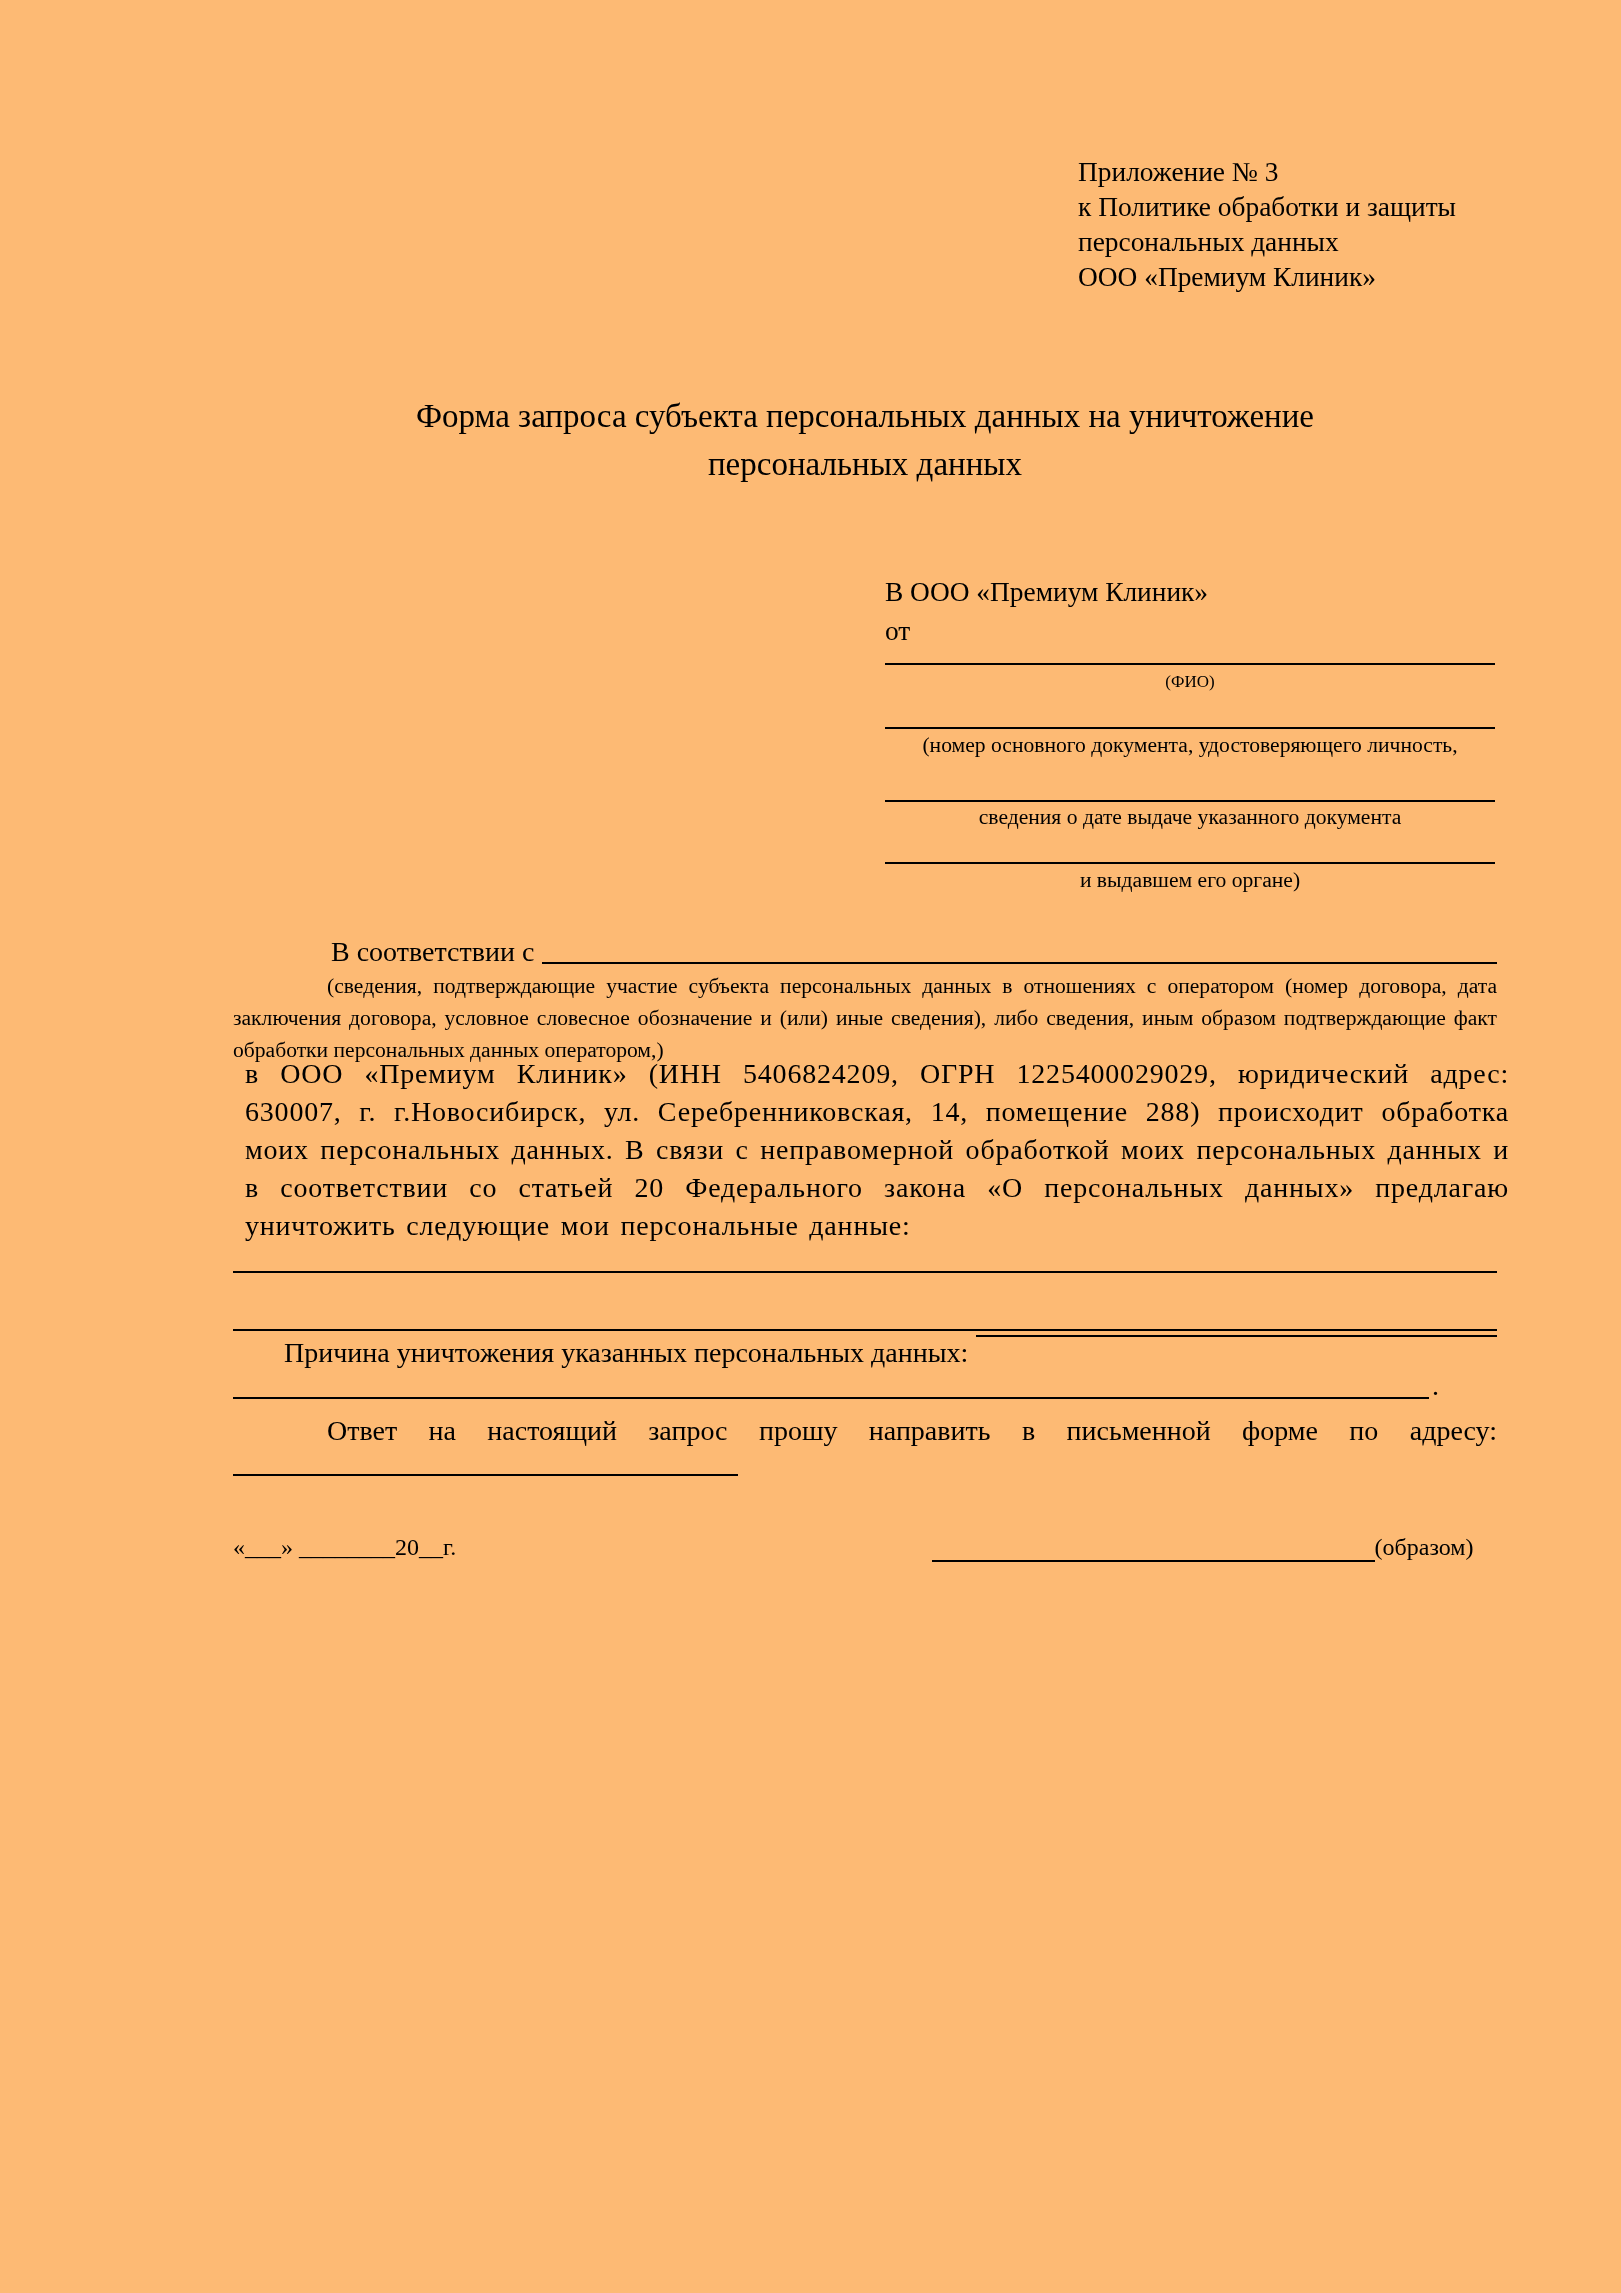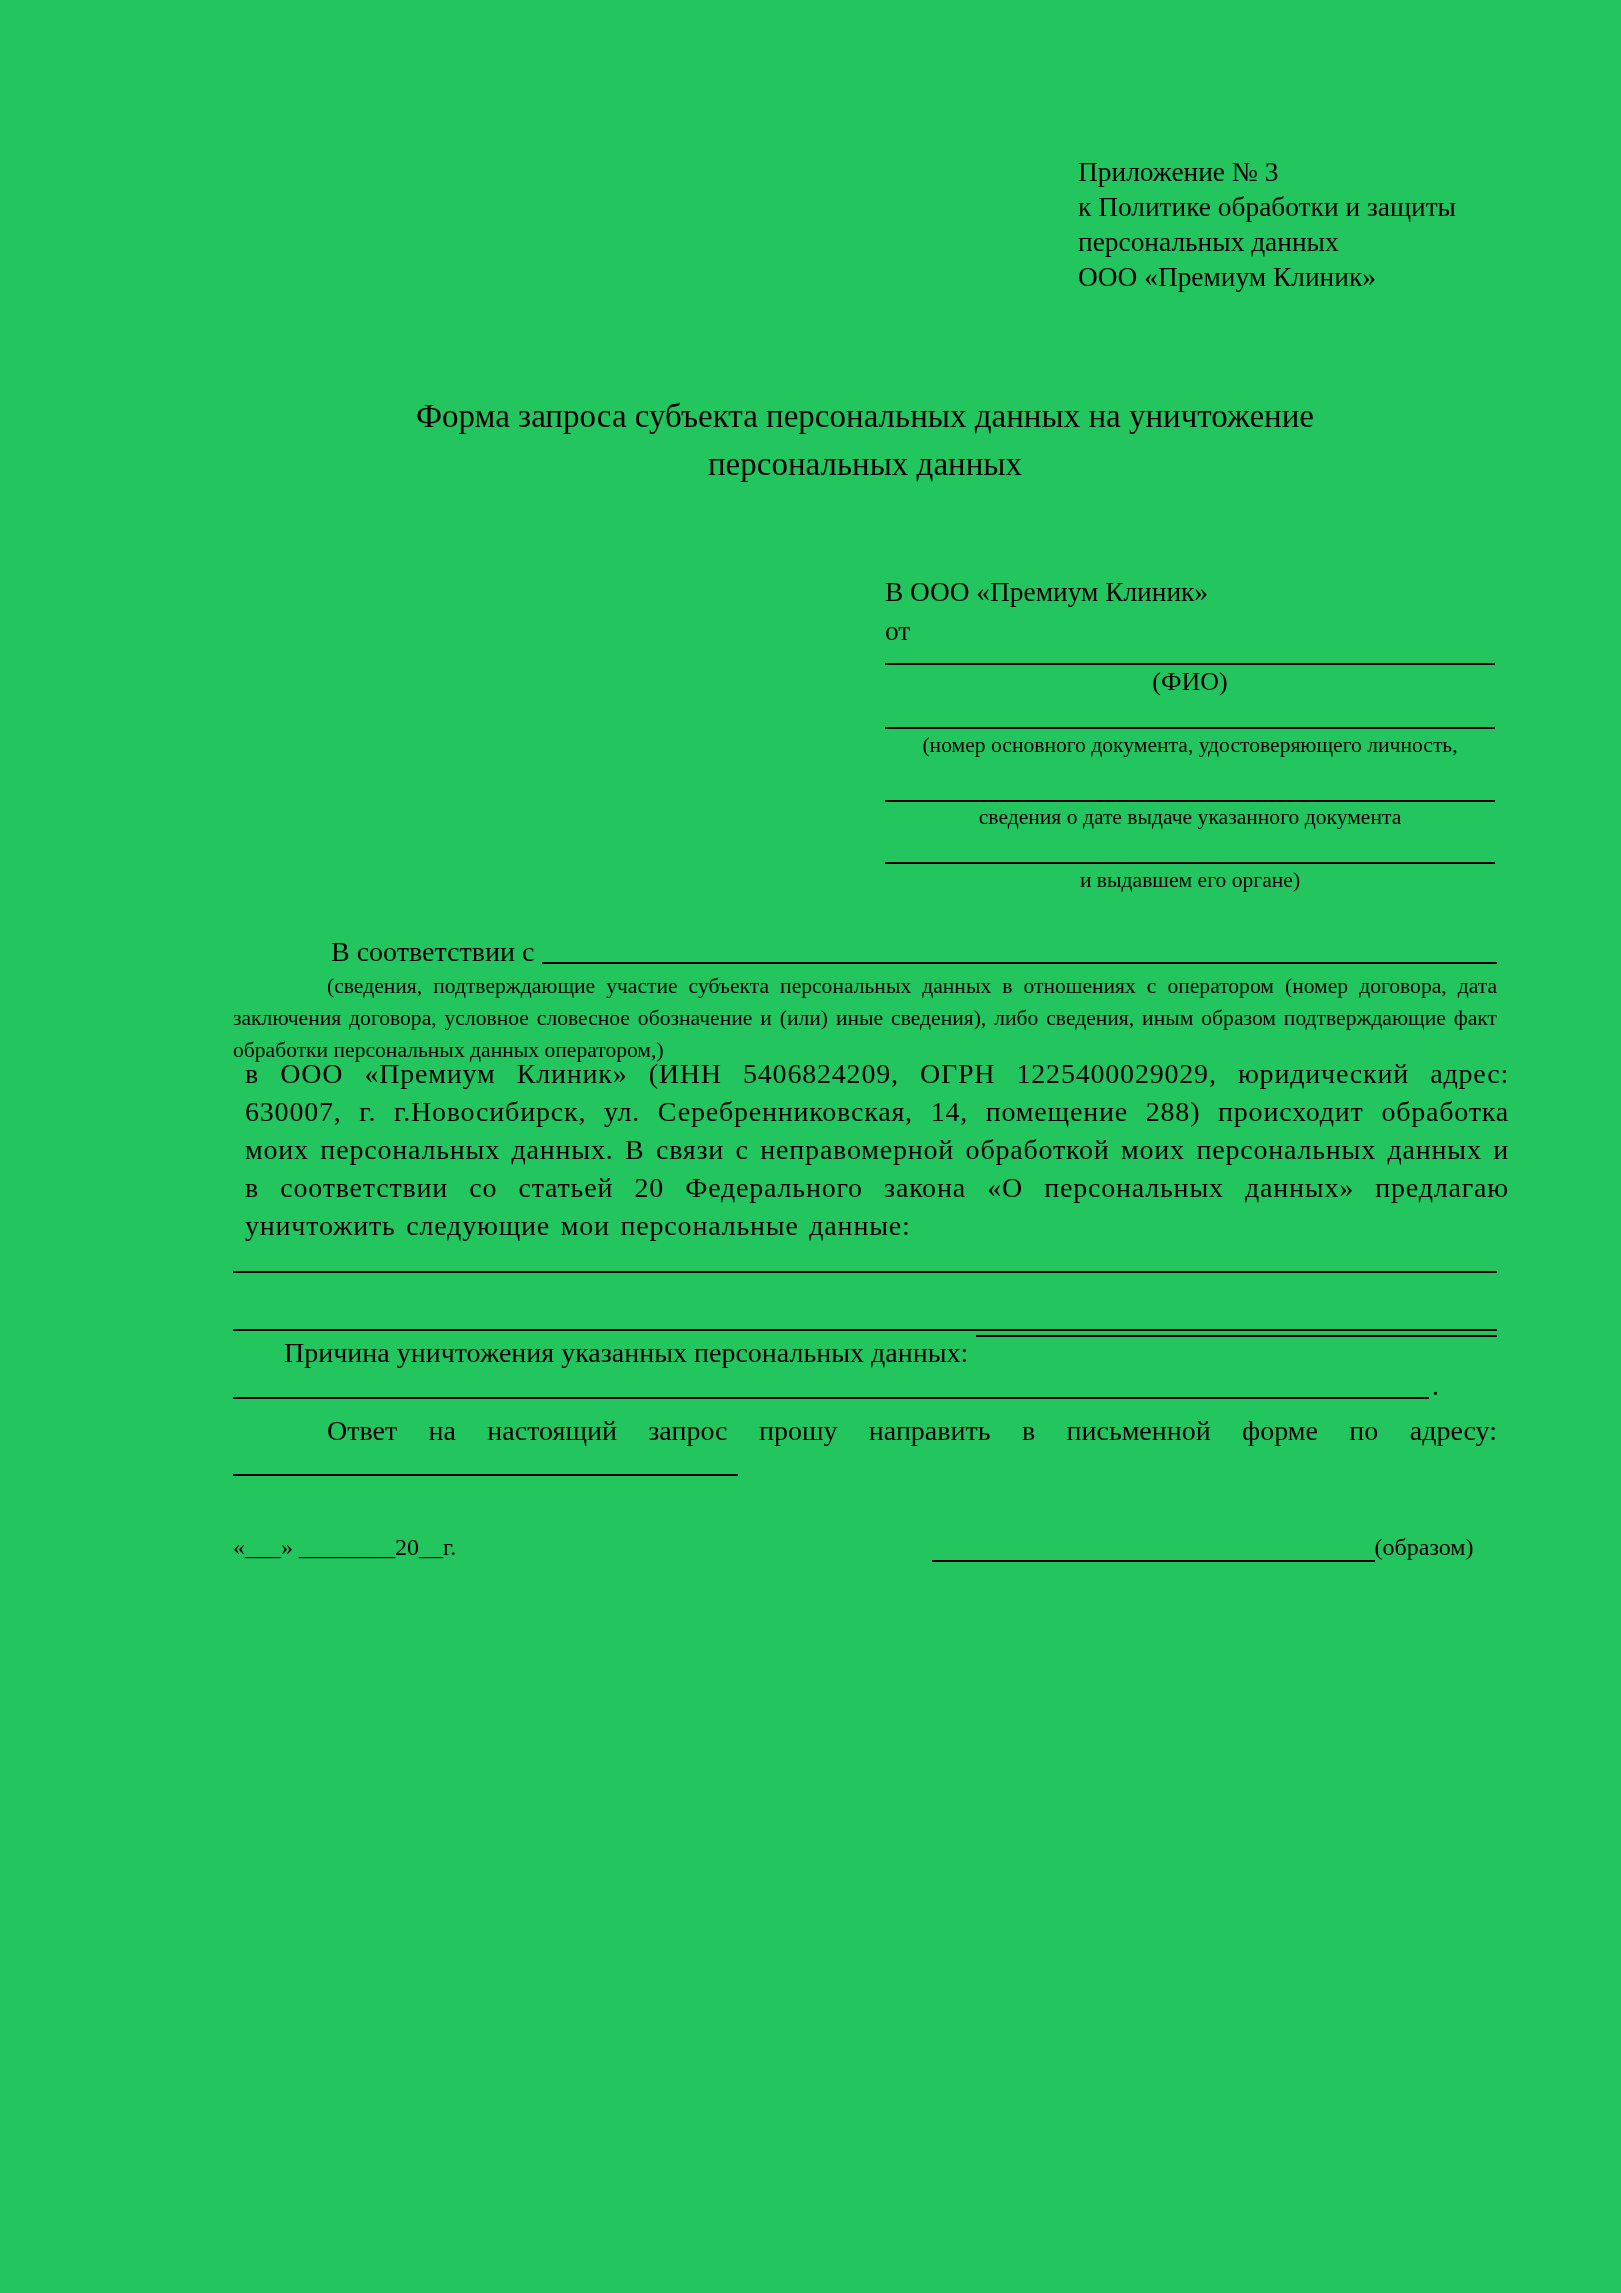--- a/index.html
+++ b/index.html
@@ -1,21 +1,21 @@
 <!DOCTYPE html>
 <html lang="ru"><head>
 <meta charset="utf-8">
 <style>
   html, body { margin: 0; padding: 0; background: #888; }
   .page {
     position: relative;
     width: 1621px;
     height: 2294px;
     margin: 0 auto;
-    background: #22c55e;
+    background: #fdba74;
     color: #000000;
     font-family: "Liberation Serif", "DejaVu Serif", serif;
     overflow: hidden;
   }
   
   .header-note {
     position: absolute;
     left: 1078px;
     top: 155px;
     width: 461px;
@@ -47,21 +47,21 @@
   .addr-line {
     height: 0;
     border-bottom: 2.9px solid #000;
   }
   .addr-caption {
     text-align: center;
     font-size: 21.6px;
     line-height: 25.5px;
     margin-top: 3.9px;
   }
-  .addr-caption.fio { font-size: 26px; }
+  .addr-caption.fio { font-size: 17px; }
   .mt12 { margin-top: 11.8px; }
   .mt34 { margin-top: 33px; }
   .mt42 { margin-top: 41px; }
   .mt32 { margin-top: 31px; }
   
   .accordance-row {
     position: absolute;
     left: 233px;
     top: 934px;
     width: 1264px;

